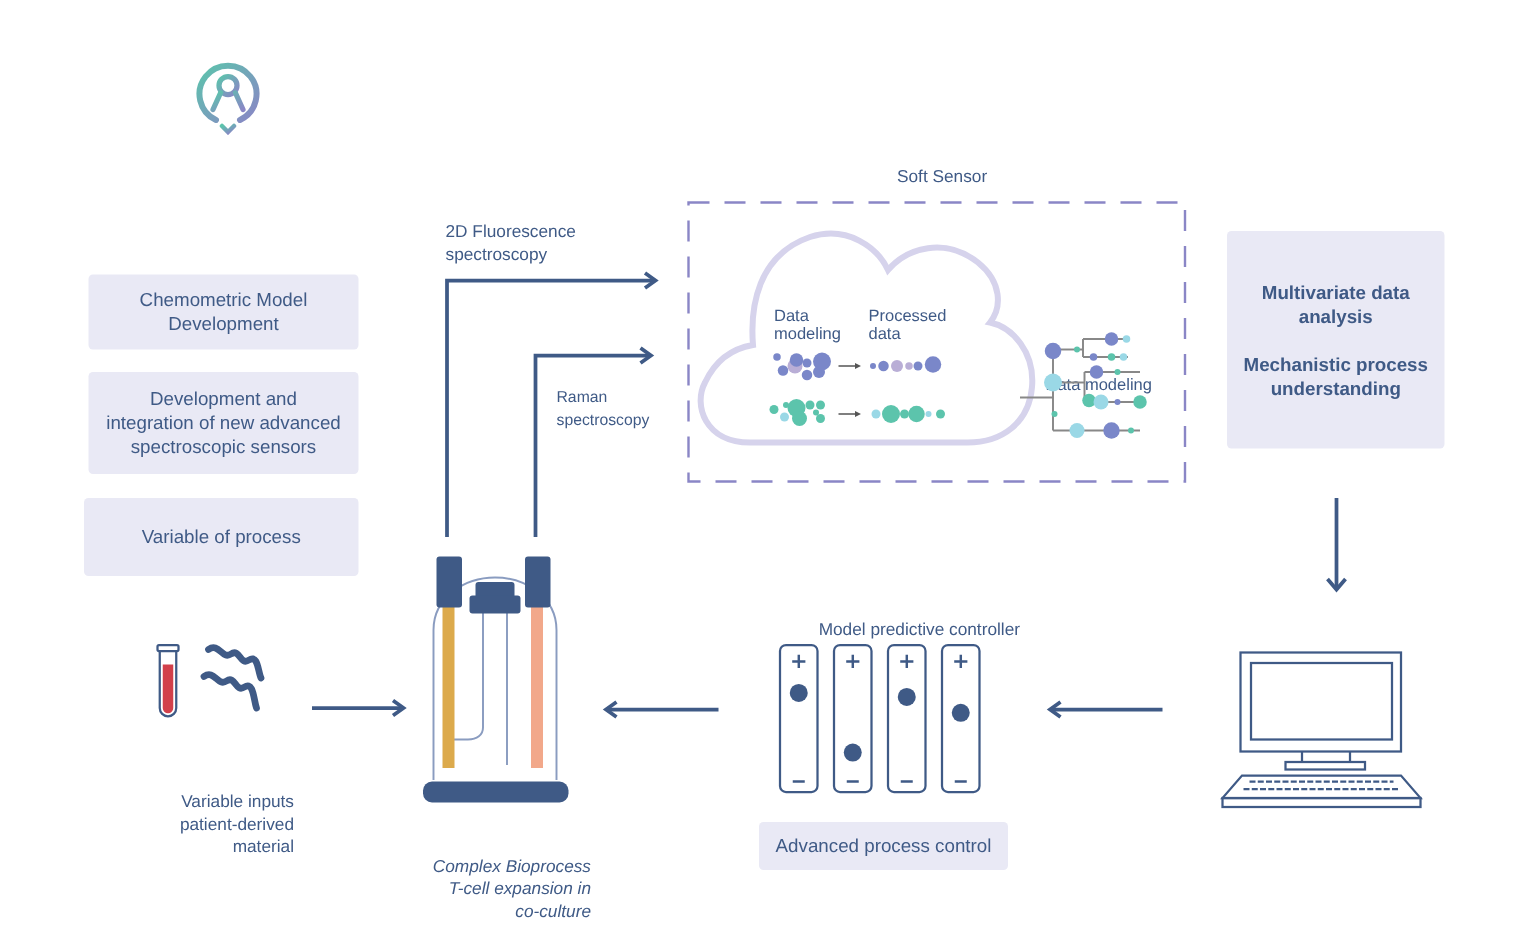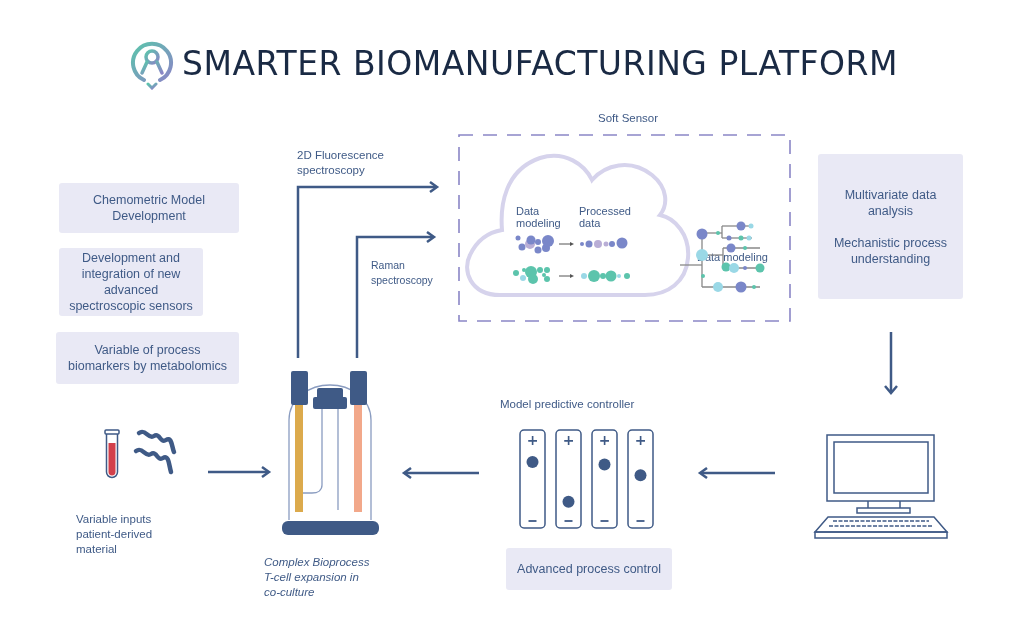--- a/index.html
+++ b/index.html
@@ -5,55 +5,53 @@
     html, body { margin: 0; padding: 0; background: #ffffff; }
     body { width: 1024px; height: 619px; position: relative; overflow: hidden;
       font-family: "Liberation Sans", "DejaVu Sans", sans-serif; color: #3f5a86; }
     .abs { position: absolute; }
     .title { left: 182px; top: 44px; font-size: 33px; letter-spacing: 0.5px; color: #1a2a44;
       font-family: "DejaVu Sans", sans-serif; font-weight: normal; white-space: nowrap; }
     .box { position: absolute; background: #e9e9f5; border-radius: 3px; color: #3f5a86;
       font-size: 12.5px; line-height: 16px; text-align: center; display: flex;
       flex-direction: column; justify-content: center; align-items: center; }
     .lbl { position: absolute; font-size: 11.5px; line-height: 15px; color: #3f5a86; }
-    .lbl.center { text-align: left; }
+    .lbl.center { text-align: right; margin-top: 16px; }
     .mini { position: absolute; font-size: 11px; line-height: 12px; color: #3f5a86; }
     svg.overlay { position: absolute; left: 0; top: 0; }
   </style>
 </head>
 <body>
 
 <div class="abs" style="left:0;top:0;width:1024px;height:100px;">
   <svg class="abs" style="left:130px;top:40px;" width="44" height="50" viewBox="0 0 44 50">
     <defs>
       <linearGradient id="lg" x1="0" y1="0" x2="1" y2="1">
         <stop offset="0" stop-color="#5cc4ac"></stop>
         <stop offset="1" stop-color="#8a86c6"></stop>
       </linearGradient>
     </defs>
     <path d="M14 40 A19 19 0 1 1 30 40" fill="none" stroke="url(#lg)" stroke-width="4" stroke-linecap="round"></path>
     <circle cx="22" cy="17" r="6" fill="none" stroke="url(#lg)" stroke-width="3.5"></circle>
     <path d="M17 22 L12 33 M27 22 L32 33" stroke="url(#lg)" stroke-width="3.5" stroke-linecap="round"></path>
     <path d="M18 44 L22 48 L26 44" fill="none" stroke="url(#lg)" stroke-width="3" stroke-linecap="round"></path>
   </svg>
-  <div class="abs title">SMARTER  BIOMANUFACTURING PLATFORM</div>
 </div>
 
 <div class="box" style="left:59px;top:183px;width:180px;height:50px;justify-content:center;">
   <div>Chemometric Model</div>
   <div>Development</div>
 </div>
-<div class="box" style="left:59px;top:248px;width:144px;height:68px;">
+<div class="box" style="left:59px;top:248px;width:180px;height:68px;">
   <div>Development and</div>
   <div>integration of new advanced</div>
   <div>spectroscopic sensors</div>
 </div>
 <div class="box" style="left:56px;top:332px;width:183px;height:52px;">
   <div>Variable of process</div>
-  <div>biomarkers by metabolomics</div>
 </div>
 
 <div class="lbl" style="left:297px;top:148px;">
   <div>2D Fluorescence</div>
   <div>spectroscopy</div>
 </div>
 <div class="lbl" style="left:371px;top:258px;font-size:10.5px;">
   <div>Raman</div>
   <div>spectroscopy</div>
 </div>
@@ -62,40 +60,40 @@
 <div class="mini" style="left:516px;top:205px;">
   <div>Data</div>
   <div>modeling</div>
 </div>
 <div class="mini" style="left:579px;top:205px;">
   <div>Processed</div>
   <div>data</div>
 </div>
 <div class="mini" style="left:697px;top:203px;margin-top:48px;">Data modeling</div>
 
-<div class="box" style="left:818px;top:154px;width:145px;height:145px;">
+<div class="box" style="left:818px;top:154px;width:145px;height:145px;font-weight:bold;">
   <div>Multivariate data</div>
   <div>analysis</div>
   <div style="height:16px"></div>
   <div>Mechanistic process</div>
   <div>understanding</div>
 </div>
 
 <div class="lbl center" style="left:76px;top:512px;width:120px;">
   <div>Variable inputs</div>
   <div>patient-derived</div>
   <div>material</div>
 </div>
 <div class="lbl center" style="left:264px;top:555px;width:130px;font-style:italic;">
   <div>Complex Bioprocess</div>
   <div>T-cell expansion in</div>
   <div>co-culture</div>
 </div>
 <div class="lbl center" style="left:500px;top:397px;width:180px;">Model predictive controller</div>
-<div class="box" style="left:506px;top:548px;width:166px;height:42px;">
+<div class="box" style="left:506px;top:548px;width:166px;height:32px;">
   <div>Advanced process control</div>
 </div>
 
 <svg class="overlay" width="1024" height="619" viewBox="0 0 1024 619">
 
   <rect x="459" y="135" width="331" height="186" fill="none" stroke="#8a86c6" stroke-width="1.6" stroke-dasharray="14 10"></rect>
 
   <path d="M500 295 C470 295 462 270 470 255 C478 238 490 232 502 230 C500 205 505 170 540 158 C565 150 585 165 592 180 C605 165 630 158 652 175 C668 188 668 205 660 215 C675 218 690 235 688 258 C686 282 668 295 645 295 Z" fill="none" stroke="#d6d3ec" stroke-width="4"></path>
 
   <g>

